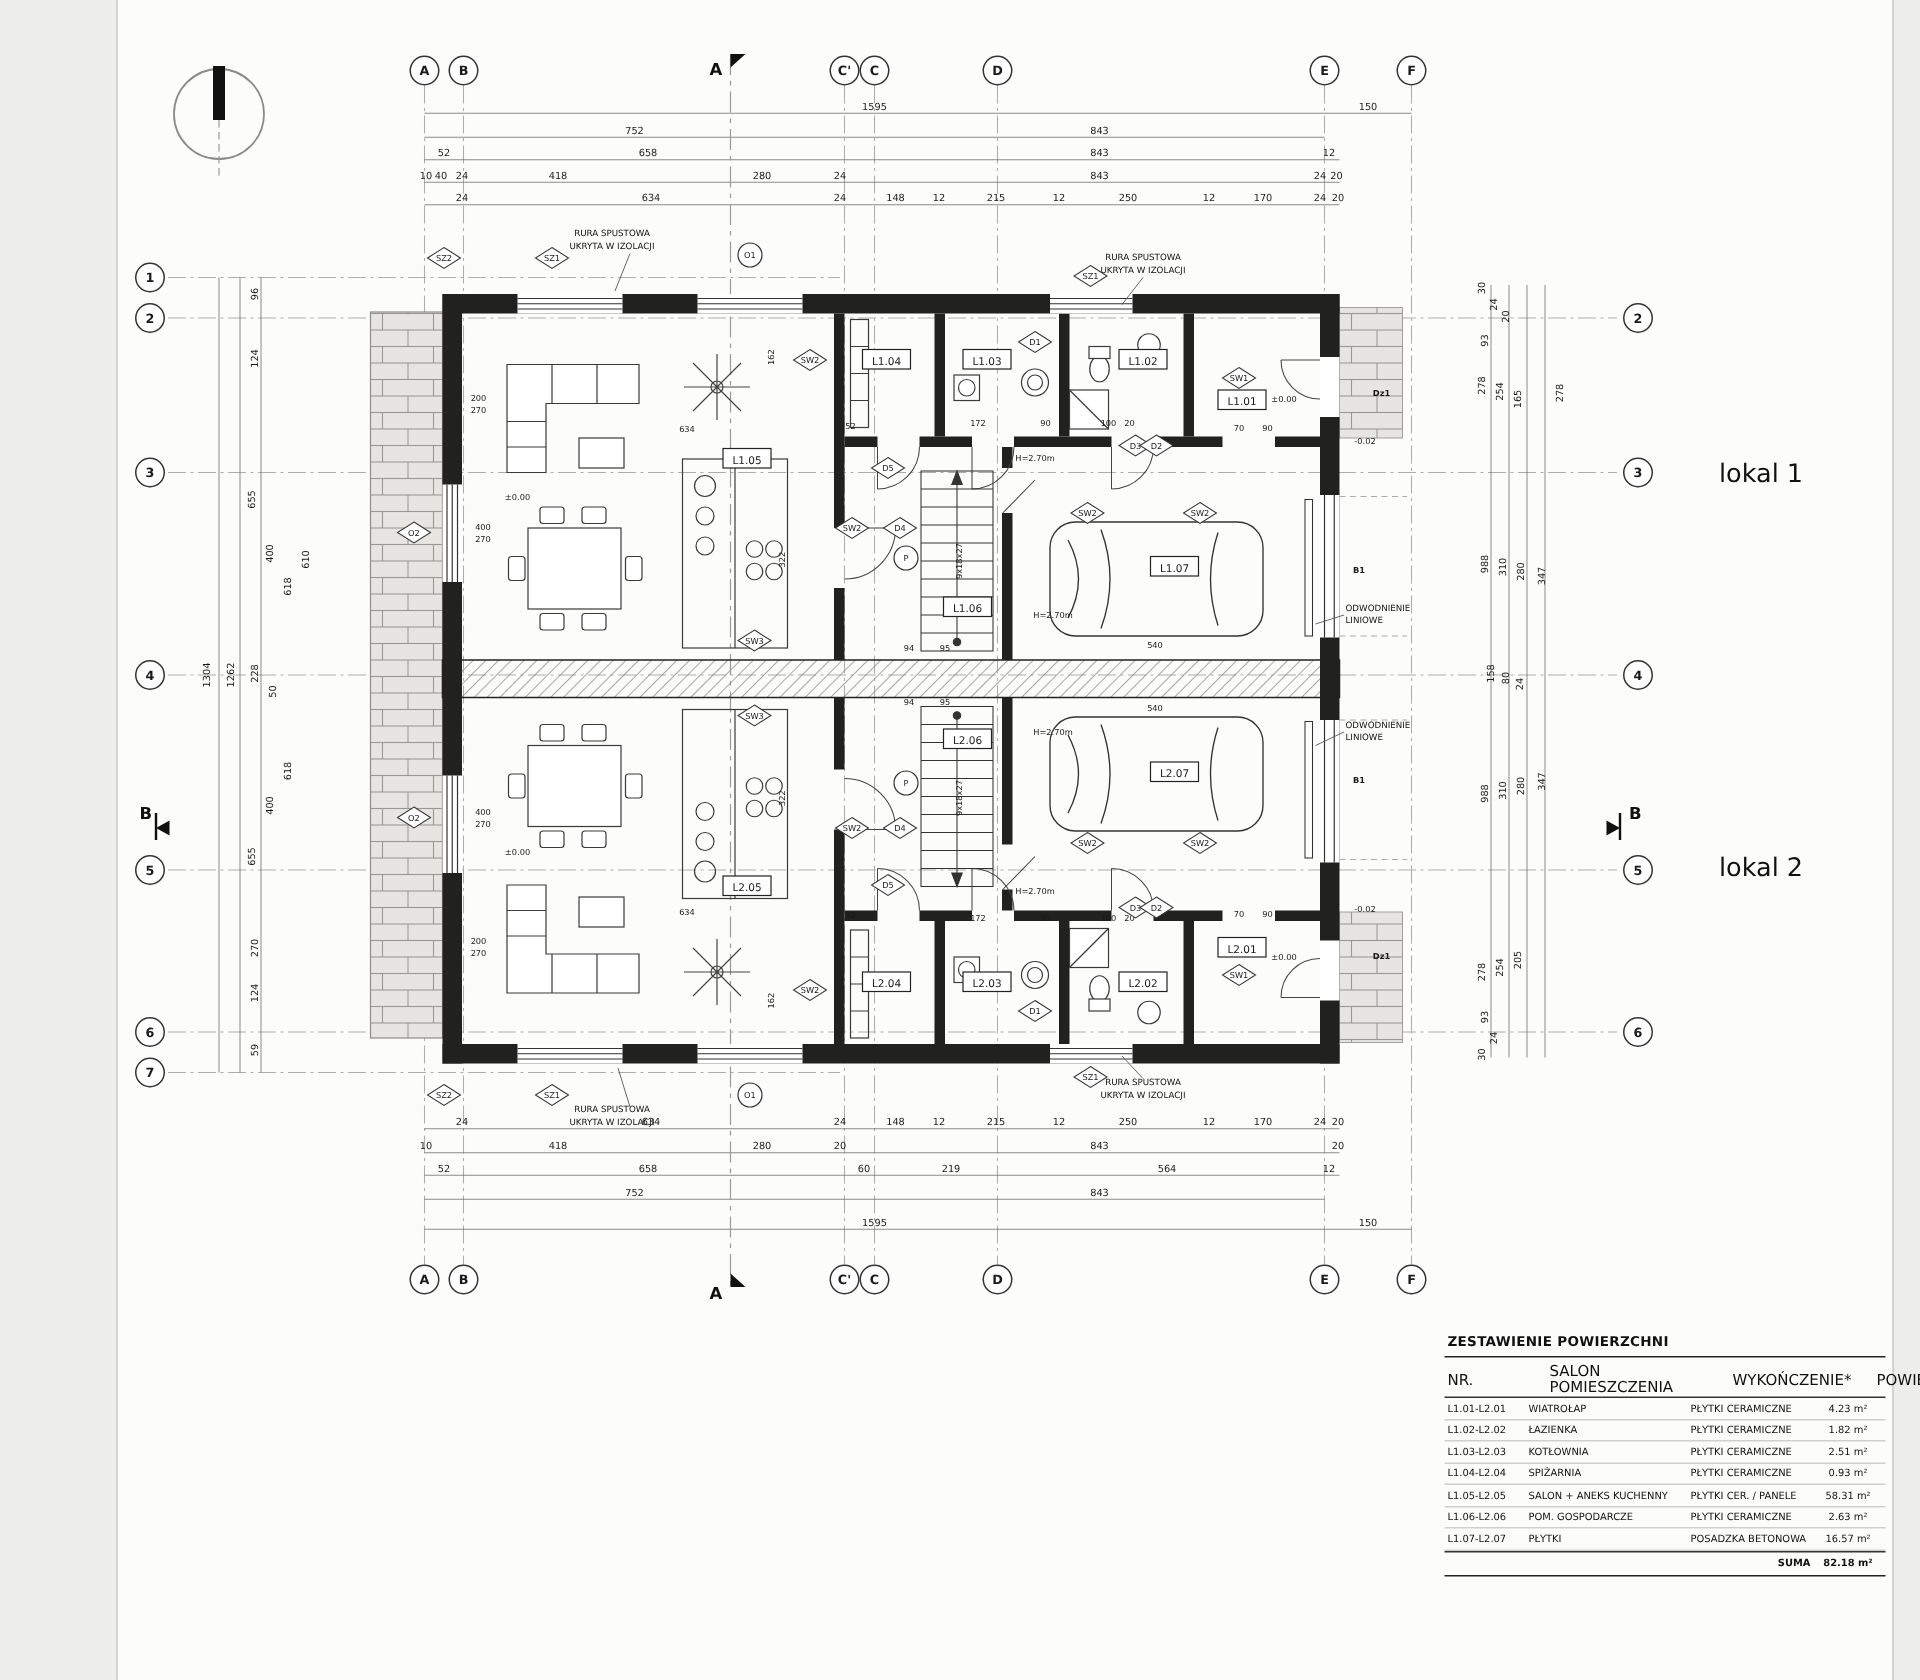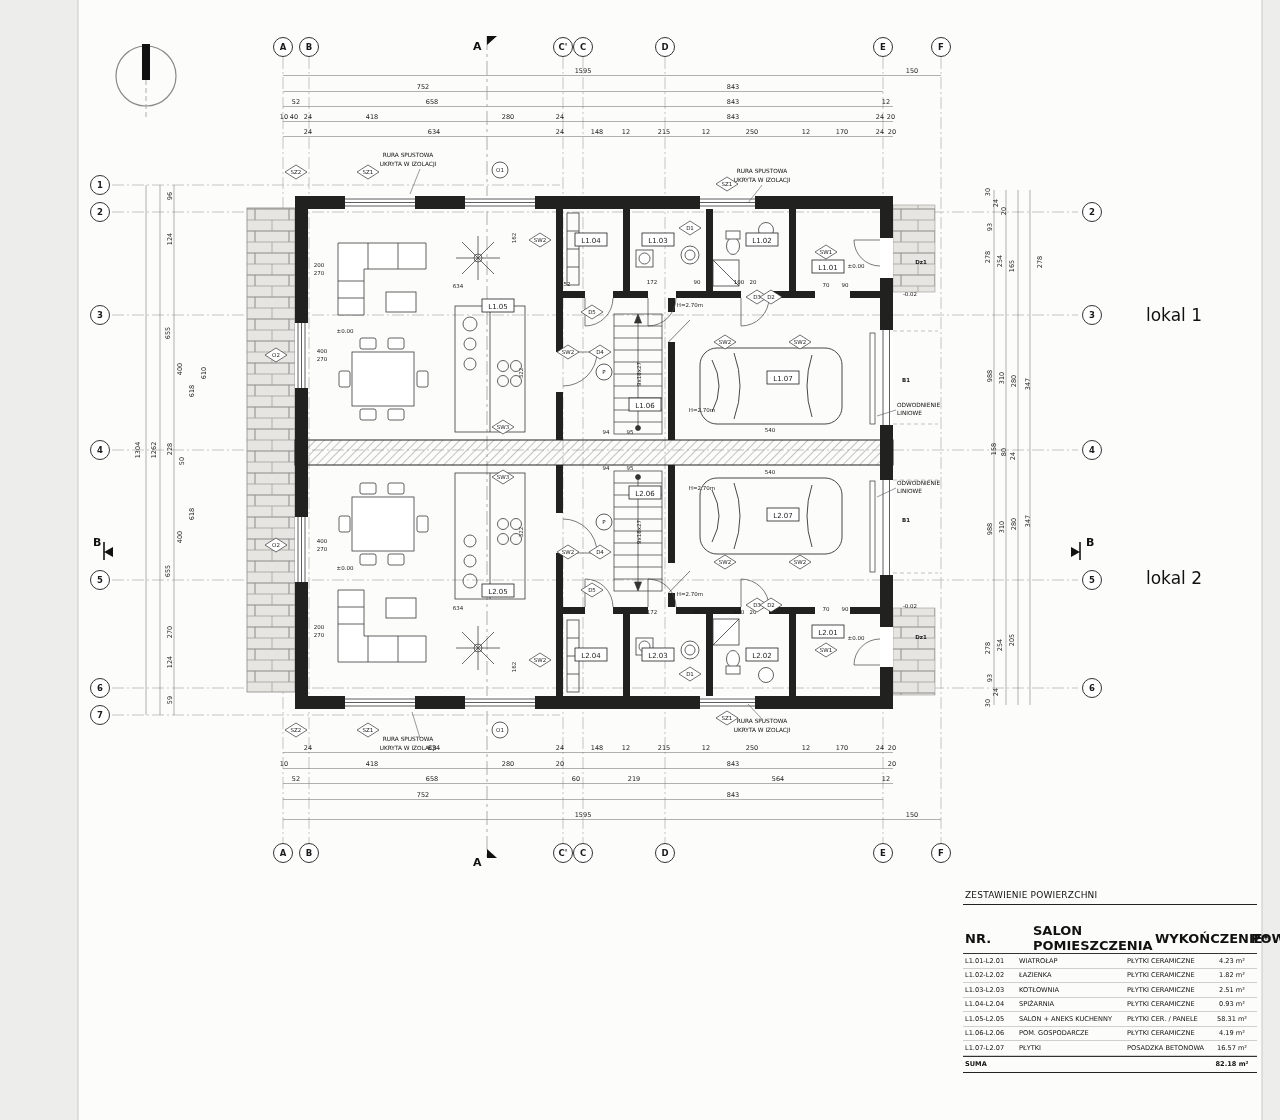--- a/index.html
+++ b/index.html
@@ -4,26 +4,26 @@
 <style>
   html,body{margin:0;padding:0;background:#fff;}
   #stage{position:relative;width:1280px;height:1120px;background:#fbfbfa;font-family:"DejaVu Sans",sans-serif;overflow:hidden;}
   svg{position:absolute;left:0;top:0;}
   svg text{font-family:"DejaVu Sans",sans-serif;fill:#1a1a1a;}
   .lokal{font-size:17px;fill:#111;}
   .sec{font-size:11px;font-weight:bold;fill:#111;}
   .ann{font-size:5.8px;text-anchor:middle;fill:#111;}
   .ann2{font-size:5.8px;fill:#111;}
   .area-table{position:absolute;left:963px;top:888px;width:294px;color:#111;}
-  .at-title{font-size:9px;font-weight:normal;letter-spacing:.2px;padding:2px 0 4px 2px;border-bottom:1.2px solid #222;margin-bottom:18px;}
+  .at-title{font-size:9px;font-weight:bold;letter-spacing:.2px;padding:2px 0 4px 2px;border-bottom:1.2px solid #222;margin-bottom:4px;}
   .at-row{display:grid;grid-template-columns:52px 106px 80px 1fr;column-gap:2px;align-items:center;min-height:13.5px;font-size:6.6px;border-bottom:.5px solid #cfcfcf;padding-left:2px;}
-  .at-head{font-size:13px;font-weight:bold;border-bottom:1px solid #333;gap:16px;}
+  .at-head{font-size:10px;font-weight:normal;border-bottom:1px solid #333;gap:16px;}
   .num{text-align:center;padding-right:2px;}
   .at-total{border-top:1px solid #333;border-bottom:1.2px solid #222;font-weight:bold;min-height:15px;}
-  .at-total .lbl{grid-column:1/4;}
+  .at-total .lbl{grid-column:1/4;text-align:right;}
 </style>
 </head>
 <body>
 
 <div id="stage">
 <svg width="1280" height="1120" viewBox="0 0 1280 1120">
   <defs>
     <pattern id="hatch" width="6" height="6" patternTransform="rotate(45)" patternUnits="userSpaceOnUse">
       <line x1="0" y1="0" x2="0" y2="6" stroke="#8a8a8a" stroke-width="1"></line>
     </pattern>
@@ -694,21 +694,21 @@
   <div class="at-row">
     <span>L1.05-L2.05</span>
         <span>SALON + ANEKS KUCHENNY</span>
         <span>PŁYTKI CER. / PANELE</span>
         <span class="num">58.31 m²</span>
   </div>
   <div class="at-row">
     <span>L1.06-L2.06</span>
         <span>POM. GOSPODARCZE</span>
         <span>PŁYTKI CERAMICZNE</span>
-        <span class="num">4.19 m²</span>
+        <span class="num">2.63 m²</span>
   </div>
   <div class="at-row">
     <span>L1.07-L2.07</span>
         <span>PŁYTKI</span>
         <span>POSADZKA BETONOWA</span>
         <span class="num">16.57 m²</span>
   </div>
   <div class="at-row at-total">
     <span class="lbl">SUMA</span>
     <span class="num">82.18 m²</span>

